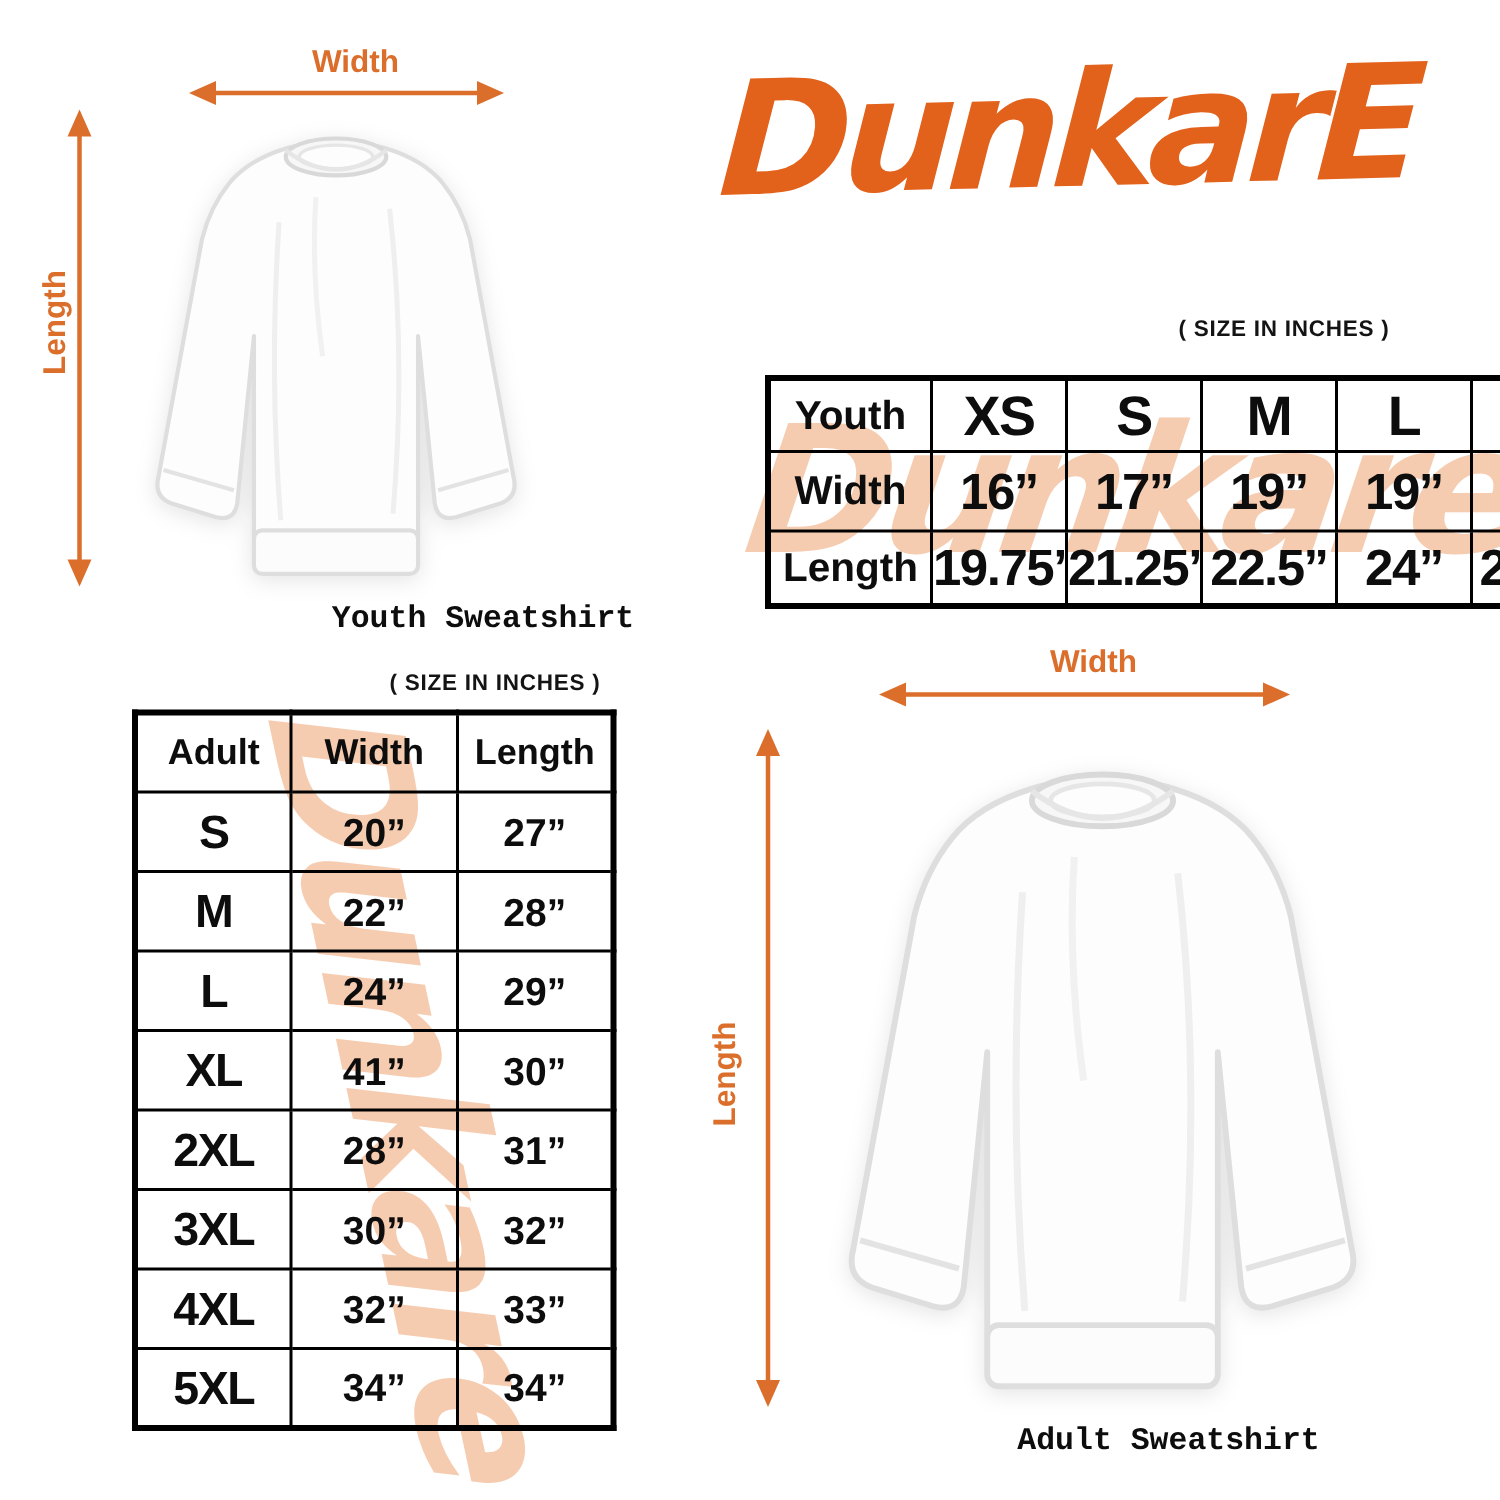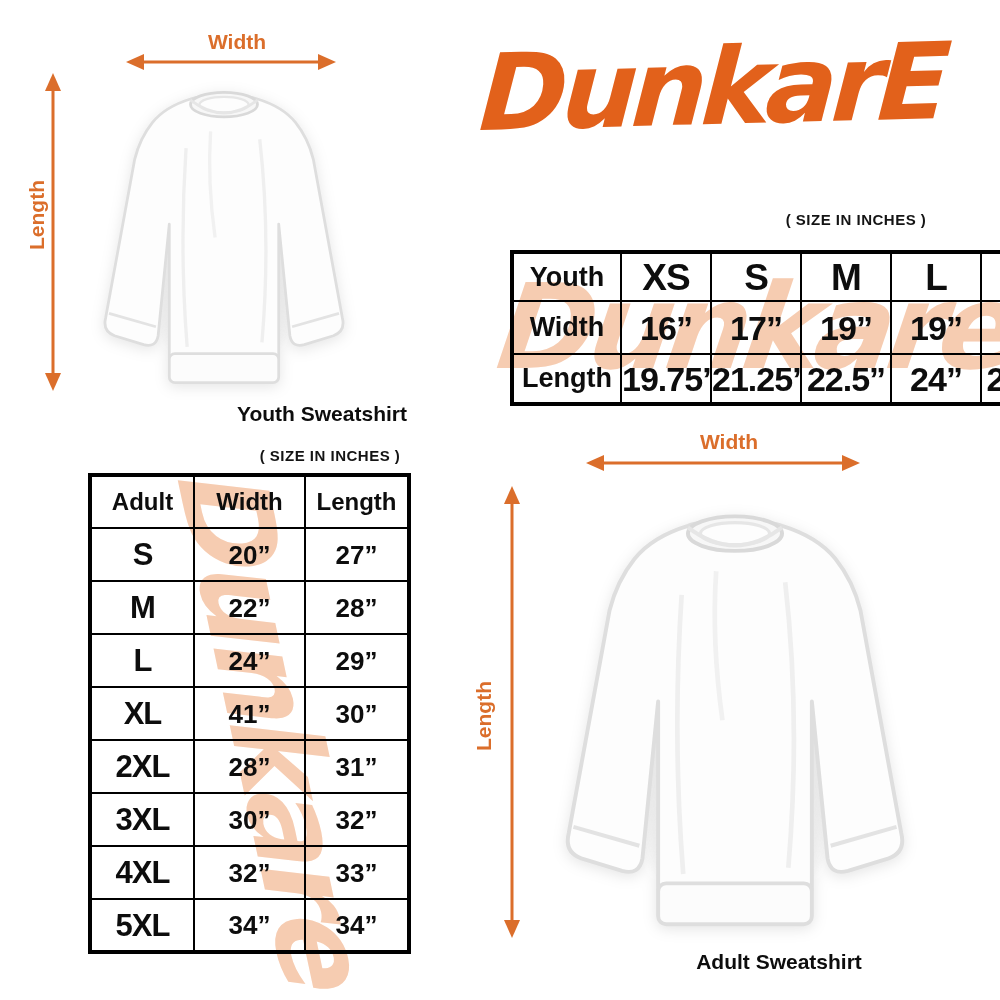--- a/index.html
+++ b/index.html
@@ -58,21 +58,21 @@
   .dim-label {
     position:absolute; color:#DB6E2B; font-size:21px; font-weight:bold; white-space:nowrap;
   }
   .dim-w { transform:translateX(-50%); }
   .dim-l { transform:translate(-50%,-50%) rotate(-90deg); }
   .arrow { position:absolute; }
   .arrow line { stroke:#DB6E2B; stroke-width:3; }
   .arrow polygon { fill:#DB6E2B; }
   .caption {
     position:absolute; transform:translateX(-50%); font-size:21px; font-weight:bold;
-    color:#0d0d0d; white-space:nowrap;
+    color:#0d0d0d; white-space:nowrap;font-family:Liberation Mono, monospace;
   }
   .shirt { position:absolute; filter:drop-shadow(0 3px 7px rgba(0,0,0,0.10)); }
 </style>
 </head>
 <body>
 
 <svg width="0" height="0" style="position:absolute">
   <defs>
     <filter id="soft" x="-40%" y="-40%" width="180%" height="180%">
         <feGaussianBlur stdDeviation="4"></feGaussianBlur>

